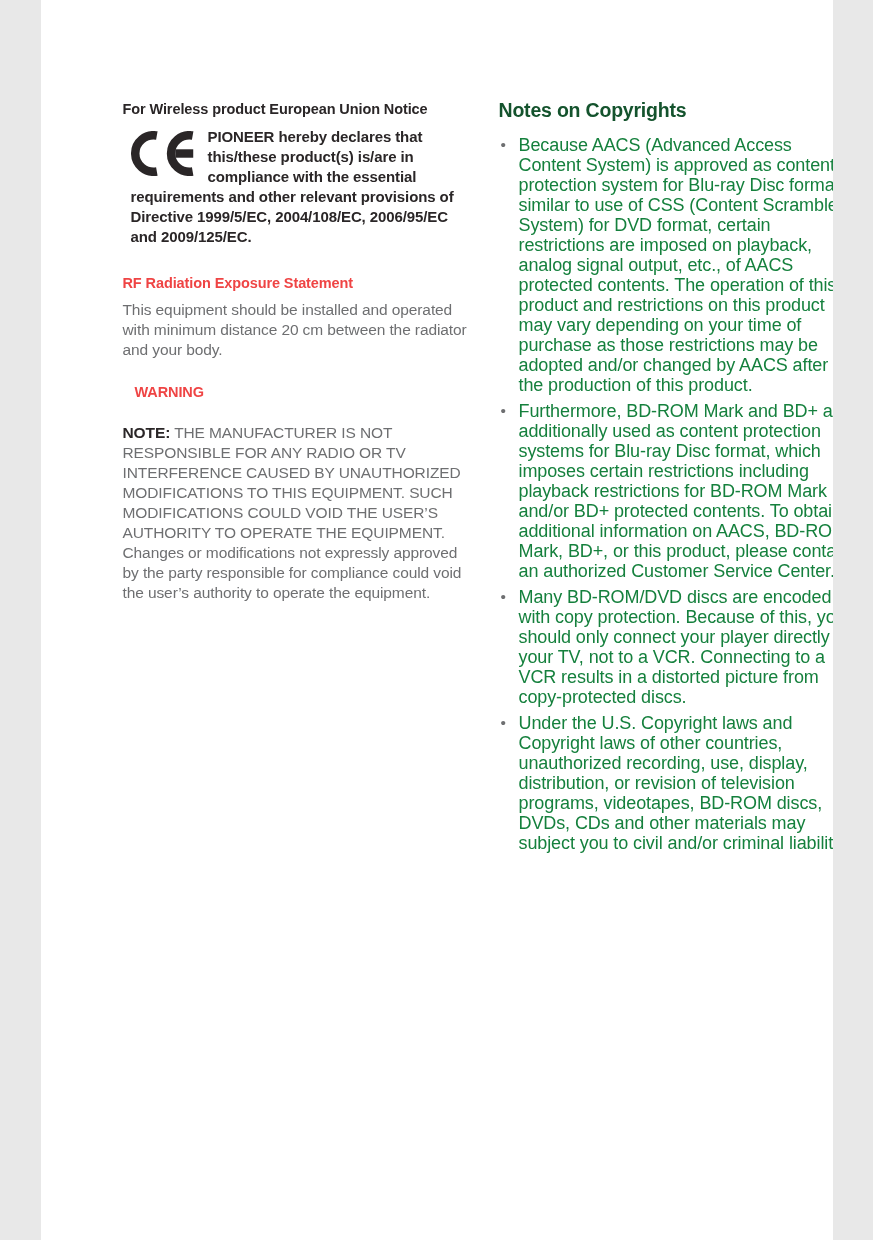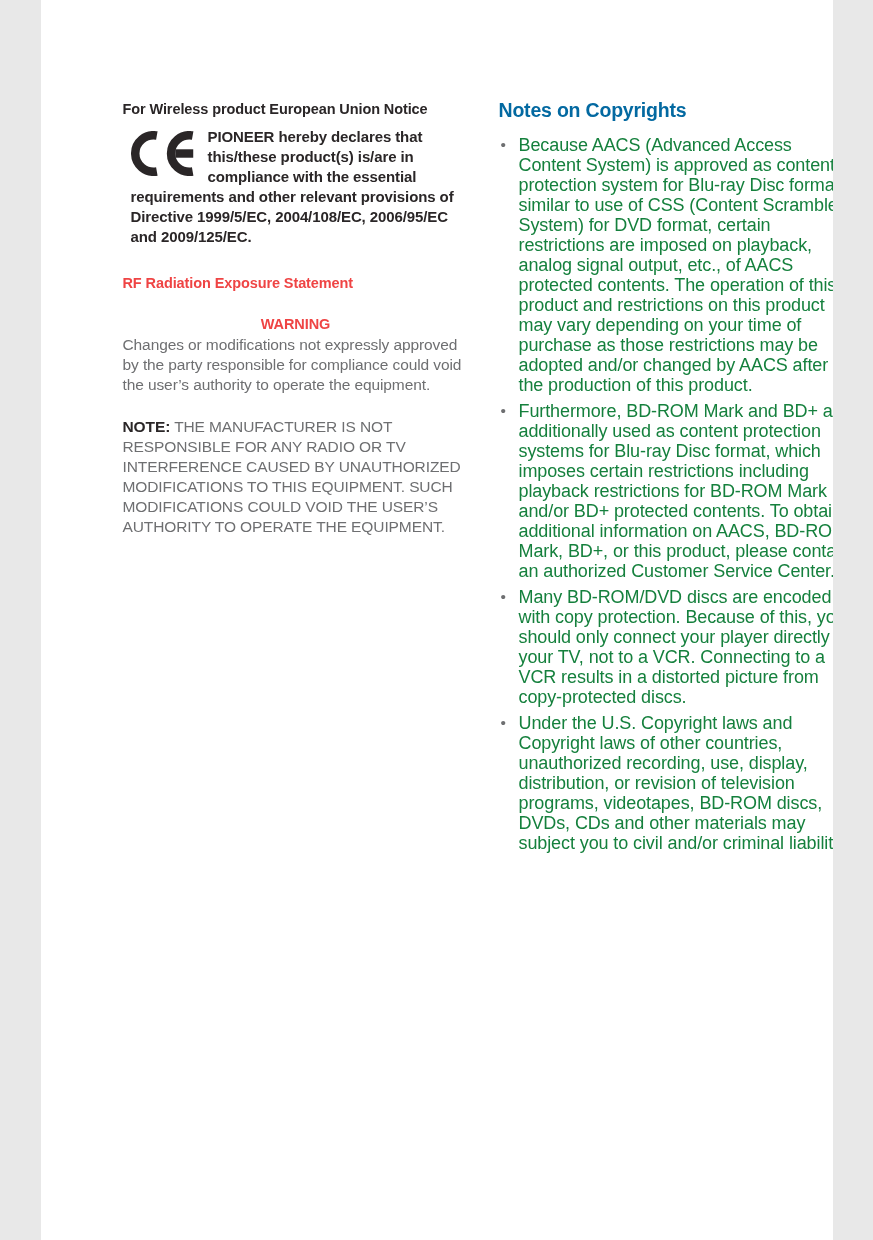--- a/index.html
+++ b/index.html
@@ -46,39 +46,39 @@
   }
   .sub-heading {
     font-size: 14.5px;
     line-height: 18px;
     font-weight: 700;
     color: #ef4444;
     letter-spacing: -0.1px;
     white-space: nowrap;
   }
   .rf-heading      { margin: 27px 0 8px 0; }
-  .warning-heading { margin: 23px 0 2px 0; text-align: center; }
+  .warning-heading { margin: 23px 0 2px 12px; }
   .body-text {
     margin: 0;
     font-size: 15.5px;
     line-height: 20px;
     font-weight: 400;
     color: #6e6f71;
     letter-spacing: -0.1px;
   }
   .note-para { margin-top: 22px; }
   .note-label { font-weight: 700; color: #2a2627; }
 
   
   .main-heading {
     margin: 0 0 13px 0;
     font-size: 19.5px;
     line-height: 24px;
     font-weight: 700;
-    color: #0369a1;
+    color: #14532d;
     letter-spacing: -0.2px;
   }
   .notes-list {
     margin: 0;
     padding: 0;
     list-style: none;
   }
   .notes-list li {
     display: flex;
     margin: 0 0 6px 0;
@@ -114,28 +114,29 @@
           <path d="M 27.4 4.8 A 19.5 19.5 0 1 0 27.4 43.2"></path>
           <path d="M 65.4 4.8 A 19.5 19.5 0 1 0 65.4 43.2"></path>
           <path d="M 47 24 L 66 24"></path>
         </g>
       </svg>
       <span>PIONEER hereby declares that this/these product(s) is/are in compliance with the essential requirements and other relevant provisions of Directive 1999/5/EC, 2004/108/EC, 2006/95/EC and 2009/125/EC.</span>
     </p>
 
     <h3 class="sub-heading rf-heading">RF Radiation Exposure Statement</h3>
 
+    <p class="body-text">This equipment should be installed and operated with minimum distance 20 cm between the radiator and your body.</p>
 
     <h3 class="sub-heading warning-heading">WARNING</h3>
-
-    <p class="body-text">Changes or modifications not expressly approved by the party responsible for compliance could void the user’s authority to operate the equipment.</p>
 
     <p class="body-text note-para">
       <span class="note-label">NOTE:</span><span> THE MANUFACTURER IS NOT RESPONSIBLE FOR ANY RADIO OR TV INTERFERENCE CAUSED BY UNAUTHORIZED MODIFICATIONS TO THIS EQUIPMENT. SUCH MODIFICATIONS COULD VOID THE USER’S AUTHORITY TO OPERATE THE EQUIPMENT.</span>
     </p>
+
+    <p class="body-text">Changes or modifications not expressly approved by the party responsible for compliance could void the user’s authority to operate the equipment.</p>
 
   </div>
 
   <div class="col col-right">
 
     <h1 class="main-heading">Notes on Copyrights</h1>
 
     <ul class="notes-list">
       <li>
         <span class="dot">•</span>

